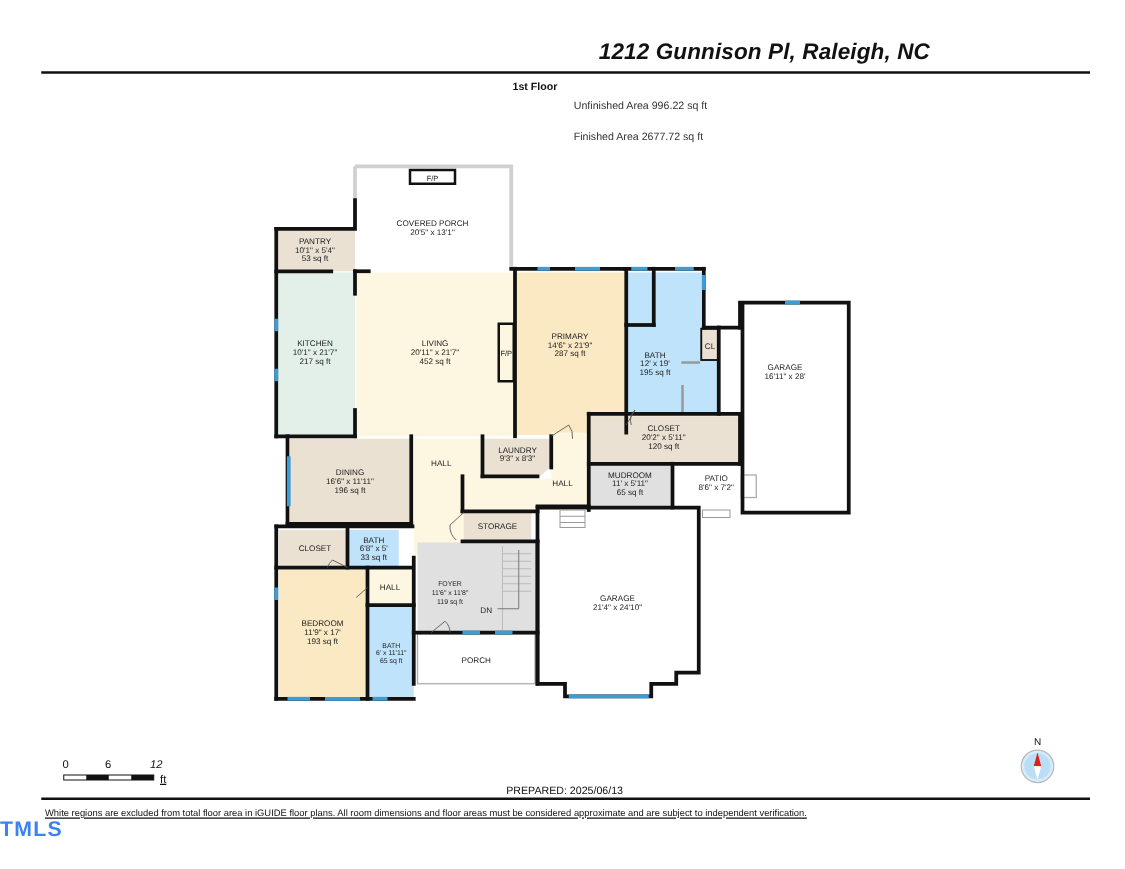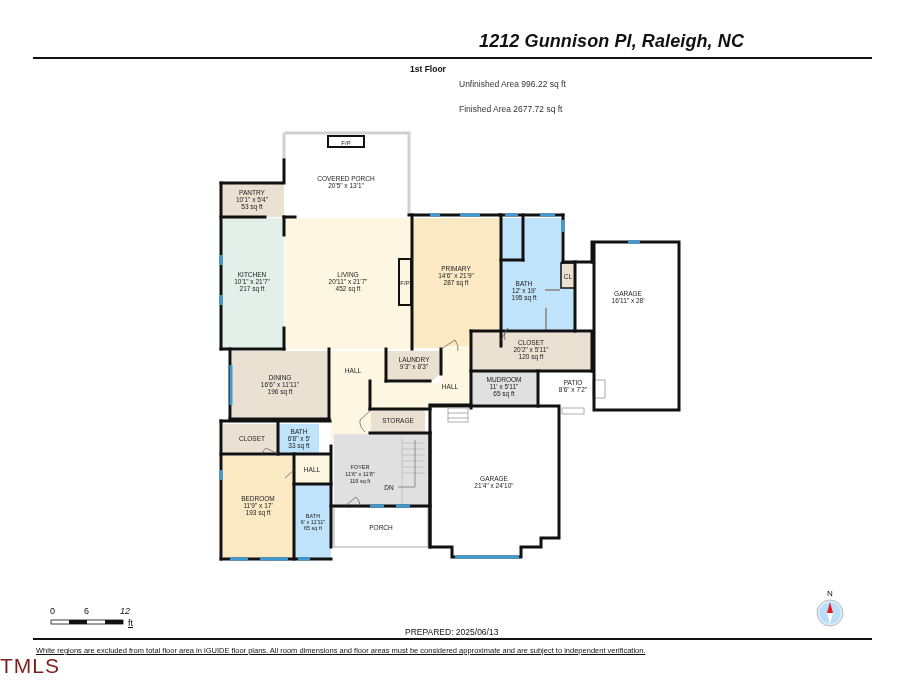--- a/index.html
+++ b/index.html
@@ -9,21 +9,21 @@
   .floor-label { position: absolute; top: 64px; left: 410px; font-size: 8.5px; font-weight: bold; }
   .area-line { position: absolute; left: 459px; font-size: 8.5px; color: #333; }
   .area-1 { top: 64px; margin-top: 40px; } .area-2 { top: 79px; }
   svg.plan { position: absolute; left: 0; top: 0; }
   .room-text { font-family: "Liberation Sans", sans-serif; fill: #222; text-anchor: middle; }
   .scale { position: absolute; left: 50px; top: 606px; }
   .scale-num { position: absolute; top: 0; font-size: 9px; }
   .prepared { position: absolute; top: 615px; left: 405px; font-size: 8.5px; color: #111; margin-top: 12px; }
   .hr-bottom { position: absolute; top: 638px; left: 33px; width: 839px; height: 1.5px; background: #111; }
   .disclaimer { position: absolute; top: 646px; left: 36px; font-size: 7.5px; color: #111; white-space: nowrap; text-decoration: underline; }
-  .mls { position: absolute; top: 654px; left: 0px; font-size: 21px; color: #7f1d1d; letter-spacing: 1px; font-weight: 400; }
+  .mls { position: absolute; top: 654px; left: 0px; font-size: 17px; color: #3b82f6; letter-spacing: 1px; font-weight: 700; }
   .compass { position: absolute; left: 814px; top: 588px; }
 </style>
 </head>
 <body>
 
 <div class="title">1212 Gunnison Pl, Raleigh, NC</div>
 <div class="hr-top"></div>
 <div class="floor-label">1st Floor</div>
 <div class="area-line area-1">Finished Area 2677.72 sq ft</div>
 <div class="area-line area-2">Unfinished Area 996.22 sq ft</div>

